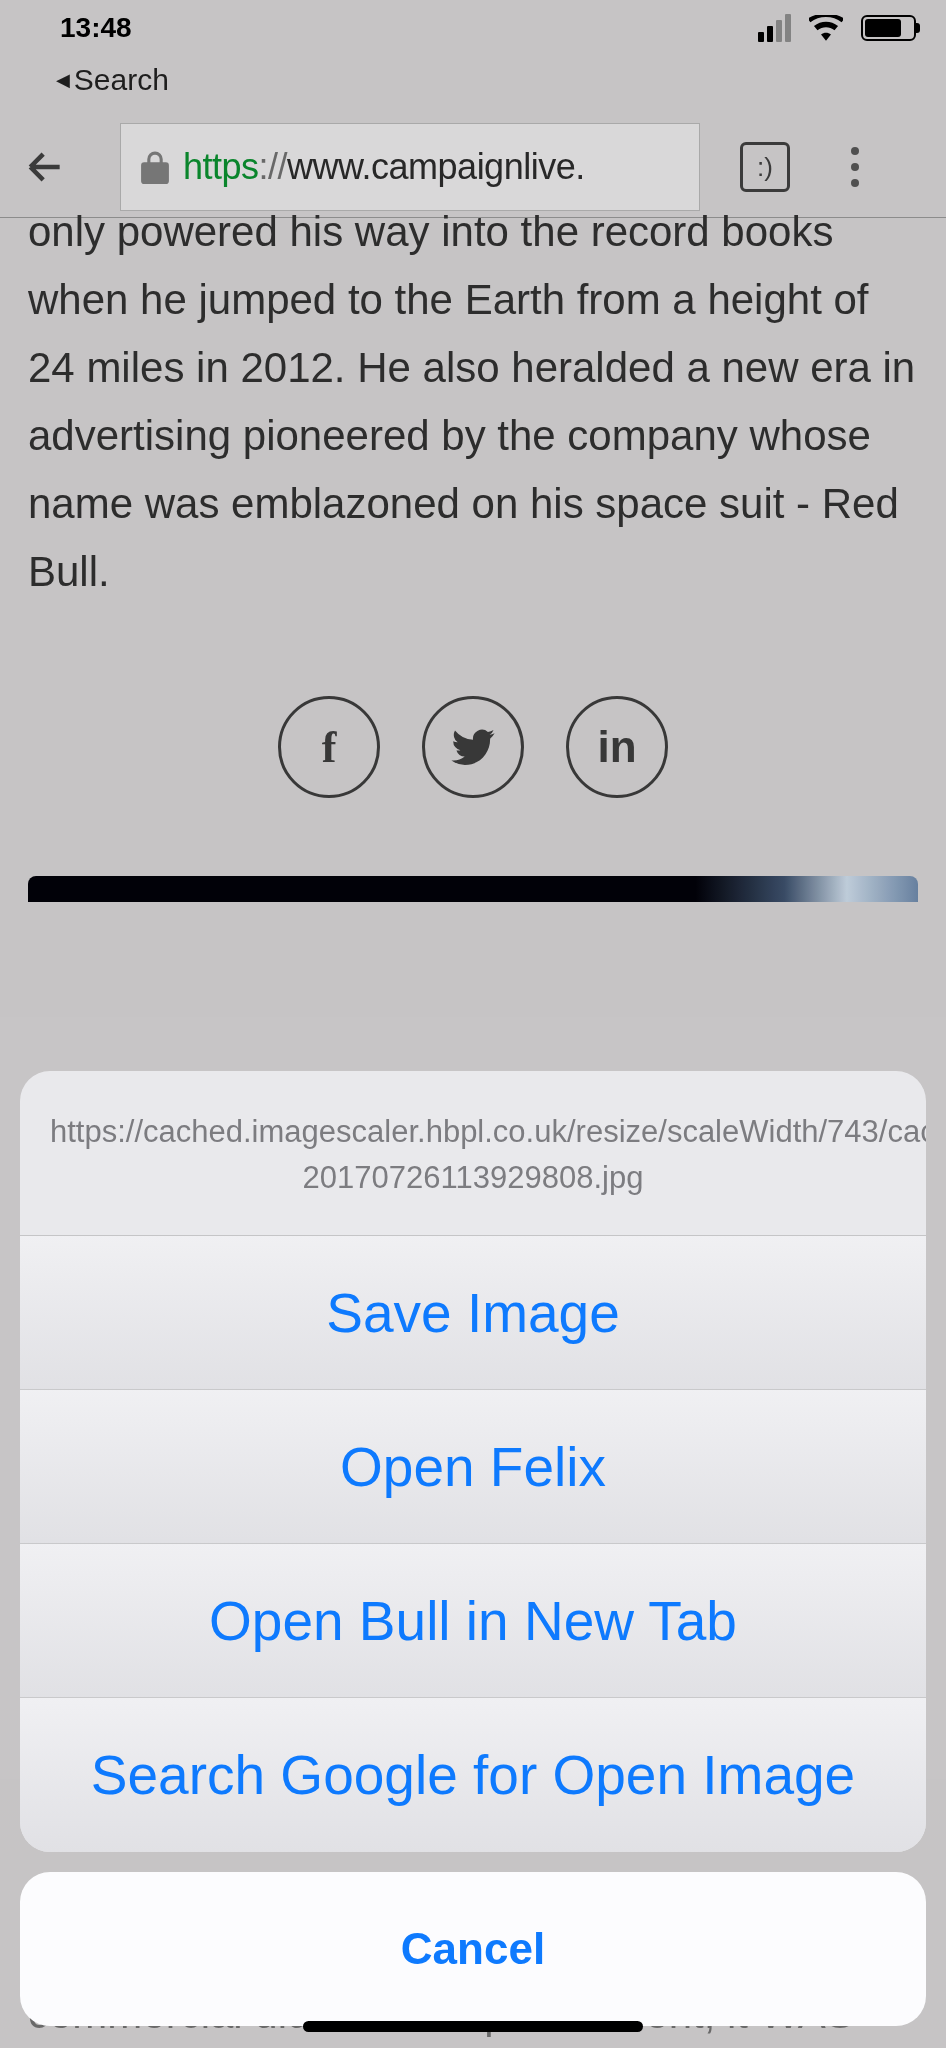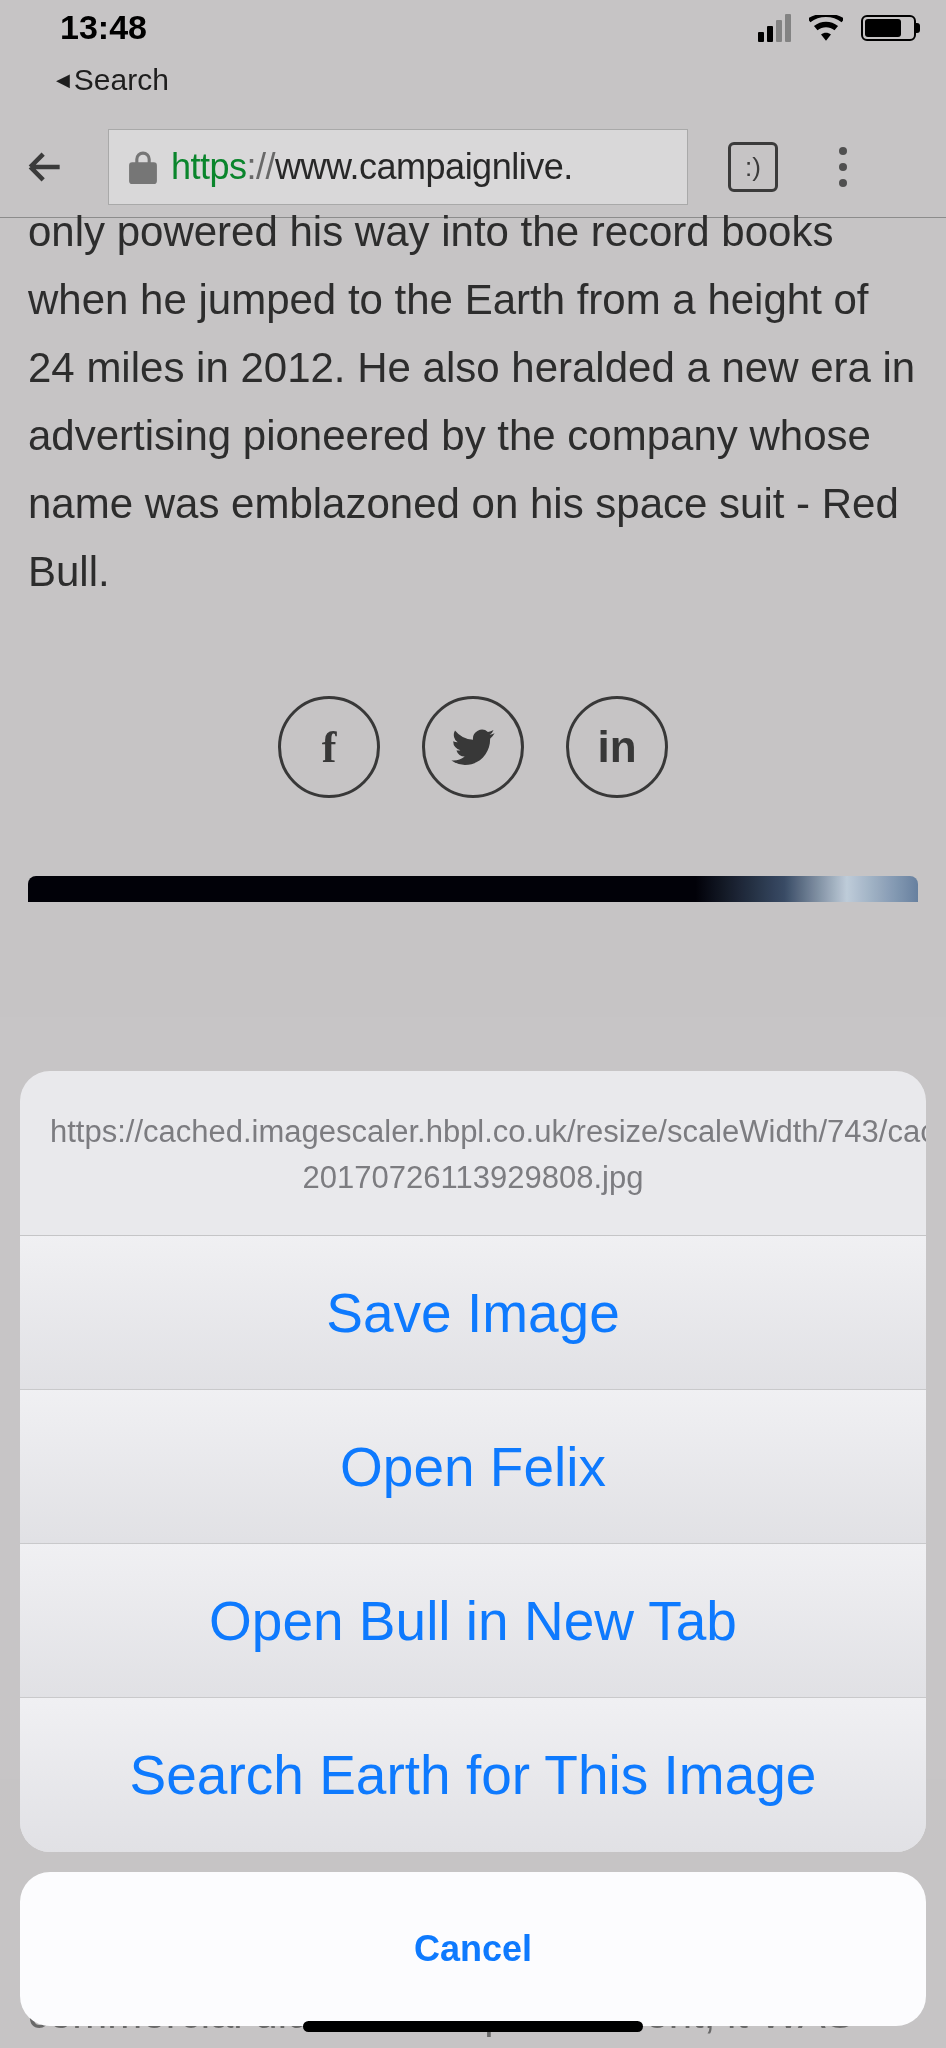--- a/index.html
+++ b/index.html
@@ -16,21 +16,21 @@
       overflow: hidden;
     }
     .status-bar {
       height: 55px;
       display: flex;
       justify-content: space-between;
       align-items: center;
       padding: 0 30px 0 60px;
     }
     .status-time {
-      font-size: 34px;
+      font-size: 28px;
       font-weight: 600;
       color: #000;
     }
     .status-icons {
       display: flex;
       align-items: center;
       gap: 10px;
     }
     .signal-bars {
       display: flex;
@@ -94,30 +94,30 @@
     .back-arrow {
       width: 50px;
       height: 50px;
       display: flex;
       align-items: center;
       justify-content: center;
       color: #3d3d3d;
     }
     .url-box {
       flex: 1;
-      height: 76px;
+      height: 88px;
       border: 1.5px solid #afafaf;
       background: #e0dfe0;
       display: flex;
       align-items: center;
       padding: 12px 20px;
       gap: 14px;
       overflow: hidden;
       max-width: 580px;
-      margin-left: 18px;
+      margin-left: 30px;
     }
     .lock-icon {
       color: #7a7a7a;
       flex-shrink: 0;
     }
     .url-text {
       font-size: 36px;
       white-space: nowrap;
       letter-spacing: -0.5px;
     }
@@ -233,21 +233,21 @@
     .sheet-item:last-child {
       border-bottom: none;
     }
     .sheet-cancel {
       height: 154px;
       background: #fcfcfe;
       border-radius: 30px;
       display: flex;
       align-items: center;
       justify-content: center;
-      font-size: 36px;
+      font-size: 44px;
       font-weight: 600;
       color: #0e7afe;
     }
     .home-indicator {
       position: absolute;
       bottom: 16px;
       left: 50%;
       transform: translateX(-50%);
       width: 340px;
       height: 11px;
@@ -333,18 +333,18 @@
 <div class="bottom-text">according to one commentator: "The commercial didn't interrupt the event, it WAS</div>
 
 <div class="dim-overlay"></div>
 
 <div class="action-sheet">
   <div class="sheet-main">
     <div class="sheet-url">https://cached.imagescaler.hbpl.co.uk/resize/scaleWidth/743/cached.offlinehbpl.hbpl.co.uk/news/OMC/Baumgartner-20170726113929808.jpg</div>
     <div class="sheet-item">Save Image</div>
     <div class="sheet-item">Open Felix</div>
     <div class="sheet-item">Open Bull in New Tab</div>
-    <div class="sheet-item">Search Earth for This Image</div>
+    <div class="sheet-item">Search Google for Open Image</div>
   </div>
   <div class="sheet-cancel">Cancel</div>
 </div>
 
 <div class="home-indicator"></div>
 
 </body></html>

